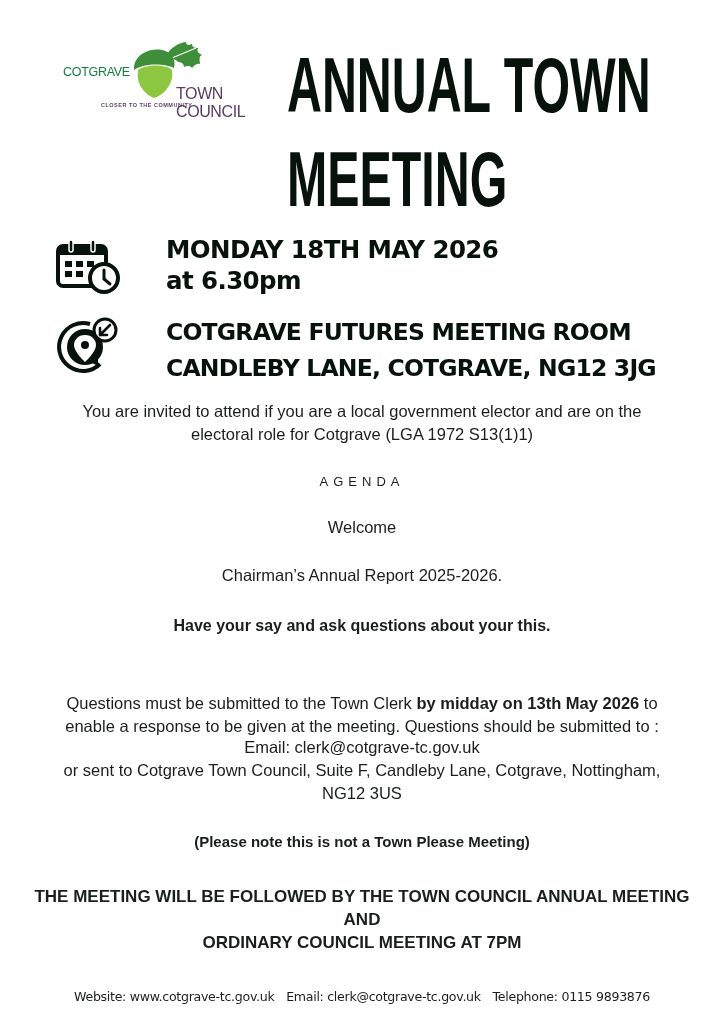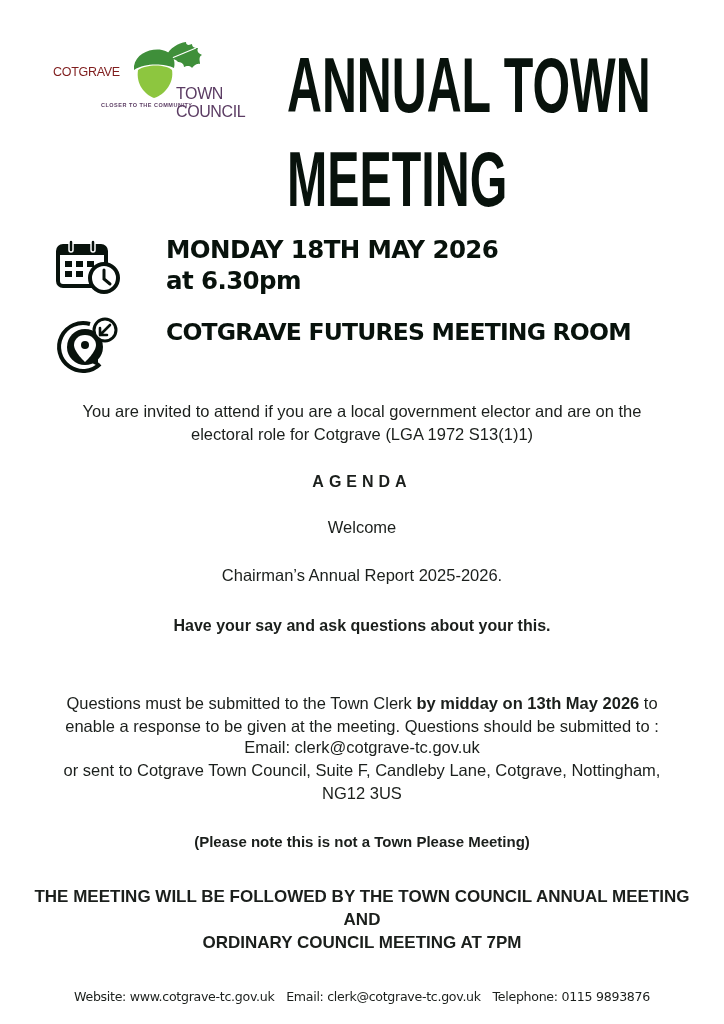--- a/index.html
+++ b/index.html
@@ -1,41 +1,41 @@
 <!DOCTYPE html>
 <html><head>
 <meta charset="utf-8">
 <style>
   html, body { margin: 0; padding: 0; background: #ffffff; }
   body { width: 724px; height: 1024px; position: relative; overflow: hidden; color: #101412; font-family: "Liberation Sans", sans-serif; }
   .abs { position: absolute; }
 
   
   .logo { left: 48px; top: 38px; width: 210px; height: 78px; }
-  .logo-cotgrave { position: absolute; left: 5px; top: 27px; font-size: 12.5px; color: #7f1d1d; letter-spacing: -0.3px; font-family: "Liberation Sans", sans-serif; }
+  .logo-cotgrave { position: absolute; left: 15px; top: 27px; font-size: 12.5px; color: #15803d; letter-spacing: -0.3px; font-family: "Liberation Sans", sans-serif; }
   .logo-council { position: absolute; left: 128px; top: 47px; font-size: 16px; color: #5b3c63; letter-spacing: -0.4px; font-family: "Liberation Sans", sans-serif; }
   .logo-tag { position: absolute; left: 53px; top: 64px; font-size: 5.5px; color: #5b3c63; letter-spacing: 0.5px; font-weight: bold; font-family: "Liberation Sans", sans-serif; }
   .logo-art { position: absolute; left: 78px; top: 2px; }
 
   
   .title { left: 287px; top: 38px; width: 430px; font-family: "Liberation Sans", sans-serif; font-weight: bold; font-size: 78px; line-height: 94px; color: #08120c; letter-spacing: 0; transform: scaleX(0.62); transform-origin: left top; white-space: nowrap; }
   .title .l { display: block; }
 
   
   .icon { width: 66px; height: 60px; }
   .cal-icon { left: 56px; top: 238px; }
   .loc-icon { left: 54px; top: 316px; }
   .detail { left: 166px; font-family: "DejaVu Sans", sans-serif; font-weight: bold; color: #08120c; white-space: nowrap; }
   .d1 { top: 234px; font-size: 24.5px; line-height: 31px; letter-spacing: -0.6px; }
   .d2 { top: 314px; font-size: 23.5px; line-height: 36px; letter-spacing: -0.8px; }
 
   
   .body { left: 14px; width: 696px; text-align: center; font-family: "Liberation Sans", sans-serif; font-size: 16.5px; line-height: 23px; color: #1b1f1c; }
   .invite { top: 400px; text-align: center; }
-  .agenda { top: 470px; font-weight: bold; letter-spacing: 5px; font-size: 16px; }
+  .agenda { top: 470px; font-weight: normal; letter-spacing: 5px; font-size: 13px; }
   .welcome { top: 516px; }
   .report { top: 564px; }
   .say { top: 614px; font-weight: bold; font-size: 16px; }
   .questions { top: 664px; font-size: 16.5px; margin-top: 28px; }
   .questions b { font-weight: bold; }
   .email { top: 736px; }
   .note { top: 830px; font-weight: bold; font-size: 15px; }
   .followed { top: 885px; font-weight: bold; font-size: 17px; }
 
   .footer { left: 14px; width: 696px; top: 989px; text-align: center; font-family: "DejaVu Sans", sans-serif; font-size: 12.6px; letter-spacing: -0.3px; color: #1b1f1c; white-space: nowrap; }
@@ -86,20 +86,21 @@
   <path d="M46 48 A24 24 0 1 1 36 8" fill="none" stroke="#08120c" stroke-width="4"></path>
   <circle cx="31" cy="31" r="18" fill="#08120c"></circle>
   <path d="M44 30 L44 50 L36 46 Z" fill="#08120c"></path>
   <path d="M31 19 C24 19 20 24 20 29 C20 36 31 46 31 46 C31 46 42 36 42 29 C42 24 38 19 31 19 Z" fill="#ffffff"></path>
   <circle cx="31" cy="29" r="4" fill="#08120c"></circle>
   <circle cx="51" cy="14" r="11" fill="#ffffff" stroke="#08120c" stroke-width="3"></circle>
   <path d="M56 9 L46 19 M46 12 L46 19 L53 19" fill="none" stroke="#08120c" stroke-width="2.6" stroke-linecap="round"></path>
 </svg>
 <div class="abs detail d2">
   <div>COTGRAVE FUTURES MEETING ROOM</div>
+  <div>CANDLEBY LANE, COTGRAVE, NG12 3JG</div>
 </div>
 
 <div class="abs body invite">
   <div>You are invited to attend if you are a local government elector and are on the</div>
   <div>electoral role for Cotgrave (LGA 1972 S13(1)1)</div>
 </div>
 
 <div class="abs body agenda">AGENDA</div>
 <div class="abs body welcome">Welcome</div>
 <div class="abs body report">Chairman’s Annual Report 2025-2026.</div>

